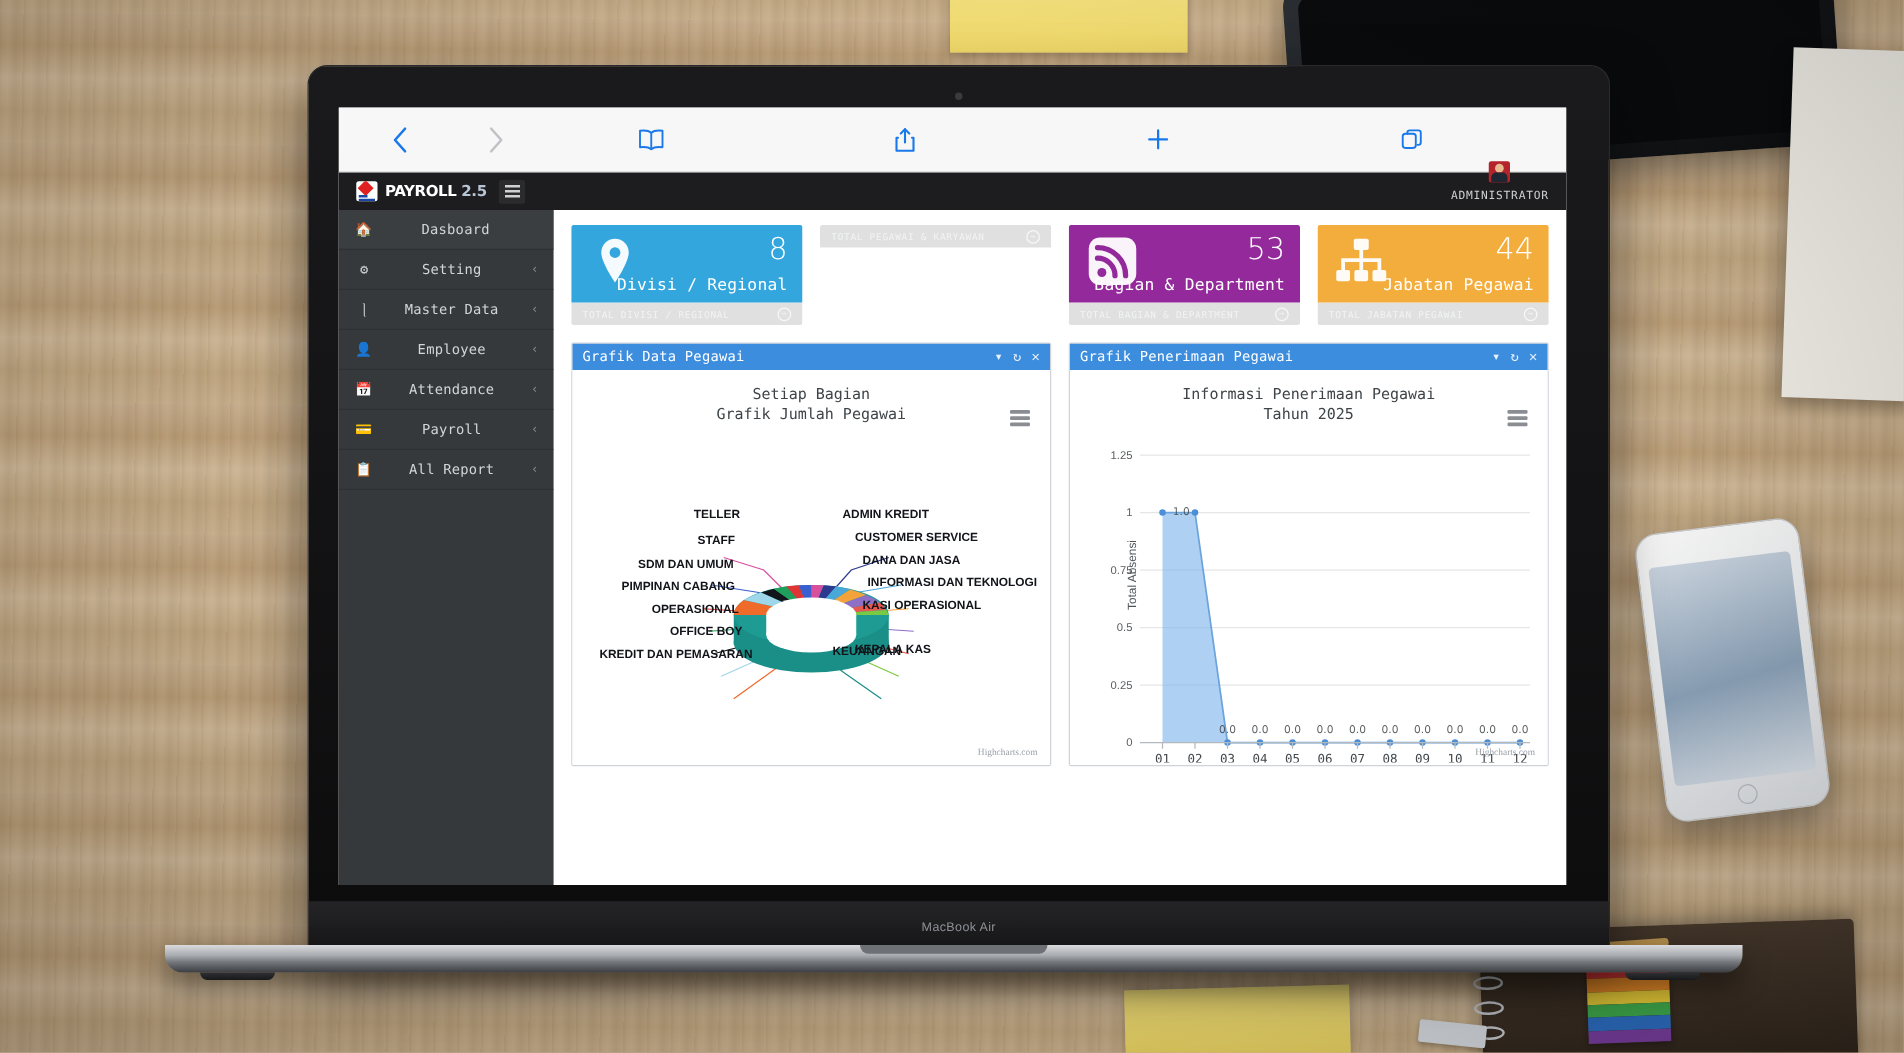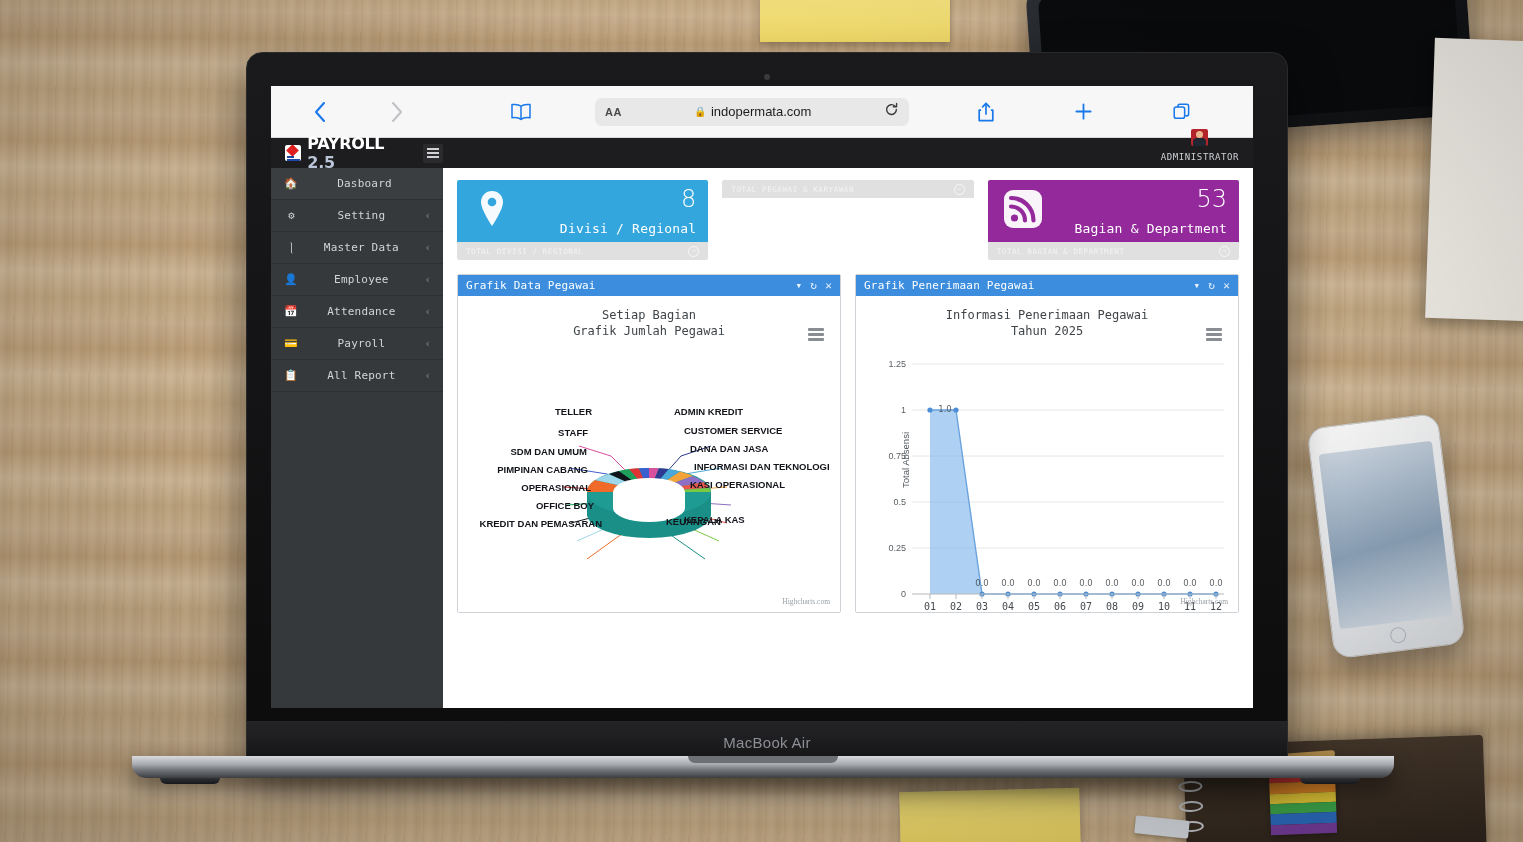--- a/index.html
+++ b/index.html
@@ -62,21 +62,21 @@
   .lid { position:absolute; inset:0; background: linear-gradient(180deg,#1a1a1c 0%, #0c0c0d 100%);
      border-radius: 16px 16px 6px 6px; box-shadow: 0 22px 46px rgba(0,0,0,.5);
      border: 1px solid #2a2a2d; }
   .camera { position:absolute; left:50%; top:21px; width:6px; height:6px; margin-left:-3px;
      border-radius:50%; background:#3a3a3e; }
   .screen { position:absolute; left: 24px; top: 33px; width: 982px; height: 622px;
      background: #ffffff; overflow: hidden; }
   .bezel-bottom { position:absolute; left:0; right:0; bottom:0; height: 42px;
      background: linear-gradient(180deg,#242427,#161617); display:flex; align-items:center; justify-content:center;
      border-radius: 0 0 6px 6px; }
-  .mbname { color:#8e9196; font-family:"Liberation Sans", sans-serif; font-size:15px; letter-spacing:.3px; }
+  .mbname { color:#8e9196; font-family:"Liberation Sans", sans-serif; font-size:10px; letter-spacing:.3px; }
   .base { position:absolute; left: 132px; top: 756px; width: 1262px; height: 22px;
      background: linear-gradient(180deg,#d9dadd 0%,#a8abb0 38%,#74777c 62%,#3b3d41 100%);
      border-radius: 0 0 14px 14px; box-shadow: 0 10px 22px rgba(0,0,0,.45); }
   .base::before { content:""; position:absolute; left:50%; top:0; width:150px; height:7px; margin-left:-75px;
      background: #6d7075; border-radius: 0 0 8px 8px; }
   .foot { position:absolute; top:778px; height:6px; background: linear-gradient(180deg,#2e3033,#17181a);
      border-radius: 0 0 6px 6px; }
 
   
   .safari-bar { height: 52px; background: #f7f7f7; border-bottom: 1px solid #d8d8d8;
@@ -98,21 +98,21 @@
   
   .app { height: 570px; display:flex; flex-direction:column; background:#fff; }
   .topbar { height: 30px; background:#1d1d1f; display:flex; align-items:center; }
   .brand { width: 172px; height:100%; display:flex; align-items:center; gap:6px; padding-left:14px; }
   .logo-mark { width: 17px; height: 16px; background:#fff; border-radius:2px; position:relative; overflow:hidden;
      display:flex; align-items:center; justify-content:center; }
   .logo-mark i { position:absolute; display:block; }
   .lm1 { width:9px; height:9px; background:#e02020; transform: rotate(45deg); top:1px; left:3px; }
   .lm2 { width:7px; height:2px; background:#1b46a8; bottom:3px; left:2px; }
   .lm3 { width:13px; height:2px; background:#1b46a8; bottom:0px; left:2px; }
-  .brand-text { color:#fff; font-weight:bold; font-size:16px; letter-spacing:-0.3px;
+  .brand-text { color:#fff; font-weight:bold; font-size:12px; letter-spacing:-0.3px;
      font-family:"DejaVu Sans", sans-serif; }
   .brand-text .v { color:#b9c4d6; }
   .burger { width: 21px; height: 19px; background:#2b2b2e; border-radius:2px;
      display:flex; flex-direction:column; justify-content:center; align-items:center; gap:2px; margin-left:4px; }
   .burger span { width: 12px; height:2px; background:#cfd1d4; display:block; }
   .topbar-spacer { flex:1; }
   .user { display:flex; align-items:center; gap:6px; padding-right: 14px; flex-direction: column; }
   .avatar { width:17px; height:17px; background:#b3252a; border-radius:2px; position:relative; overflow:hidden; }
   .avatar::before { content:""; position:absolute; left:50%; top:2px; width:7px; height:7px; margin-left:-3.5px;
      background:#e9b98f; border-radius:50%; }
@@ -223,33 +223,20 @@
           <svg width="14" height="22" viewBox="0 0 14 22">
               <path d="M3 2 L11 11 L3 20" fill="none" stroke="currentColor" stroke-width="2.1" stroke-linecap="round" stroke-linejoin="round"></path>
             </svg>
         </div>
         <div class="sicon nav-book">
           <svg width="22" height="19" viewBox="0 0 22 19">
               <path d="M11 4.2C9 2.4 5.4 2.2 2 2.6v13.2c3.4-.4 7 -.2 9 1.6 2-1.8 5.6-2 9-1.6V2.6c-3.4-.4-7-.2-9 1.6z" fill="none" stroke="currentColor" stroke-width="1.5" stroke-linejoin="round"></path>
               <path d="M11 4.2v13.2" fill="none" stroke="currentColor" stroke-width="1.5"></path>
             </svg>
         </div>
-        <div class="addr">
-          <span class="addr-aa">AA</span>
-          <span class="addr-url">
-            <span class="lock">🔒</span>
-            <span>indopermata.com</span>
-          </span>
-          <span class="addr-reload">
-            <svg width="15" height="15" viewBox="0 0 16 16">
-                <path d="M13.2 8a5.2 5.2 0 1 1-1.6-3.7" fill="none" stroke="currentColor" stroke-width="1.5" stroke-linecap="round"></path>
-                <path d="M13.4 1.6v3.4h-3.4" fill="none" stroke="currentColor" stroke-width="1.5" stroke-linecap="round" stroke-linejoin="round"></path>
-              </svg>
-          </span>
-        </div>
         <div class="right-icons">
           <div class="sicon">
             <svg width="18" height="22" viewBox="0 0 18 22">
                 <path d="M9 2.5 L9 13" fill="none" stroke="currentColor" stroke-width="1.7" stroke-linecap="round"></path>
                 <path d="M5.6 5.8 L9 2.3 L12.4 5.8" fill="none" stroke="currentColor" stroke-width="1.7" stroke-linecap="round" stroke-linejoin="round"></path>
                 <path d="M3.4 9.2H2.2v10.4h13.6V9.2h-1.2" fill="none" stroke="currentColor" stroke-width="1.7" stroke-linecap="round" stroke-linejoin="round"></path>
               </svg>
           </div>
           <div class="sicon">
             <svg width="19" height="19" viewBox="0 0 20 20">
@@ -370,20 +357,39 @@
                   </span>
                   <span class="card-num">53</span>
                   <span class="card-lbl">Bagian &amp; Department</span>
                 </div>
                 <div class="card-foot">
                   <span>TOTAL BAGIAN &amp; DEPARTMENT</span>
                   <span class="foot-arrow">→</span>
                 </div>
               </div>
 
+              <div class="card">
+                <div class="card-top" style="background:#f3ad3d">
+                  <span class="card-icon">
+                    <svg width="46" height="46" viewBox="0 0 46 46">
+                        <rect x="17" y="5" width="12" height="9" rx="1.6" fill="#fff"></rect>
+                        <rect x="3" y="30" width="11" height="9" rx="1.6" fill="#fff"></rect>
+                        <rect x="17.5" y="30" width="11" height="9" rx="1.6" fill="#fff"></rect>
+                        <rect x="32" y="30" width="11" height="9" rx="1.6" fill="#fff"></rect>
+                        <path d="M23 14v8M8.5 30v-8h29v8M23 22v8" fill="none" stroke="#fff" stroke-width="3"></path>
+                      </svg>
+                  </span>
+                  <span class="card-num">44</span>
+                  <span class="card-lbl">Jabatan Pegawai</span>
+                </div>
+                <div class="card-foot">
+                  <span>TOTAL JABATAN PEGAWAI</span>
+                  <span class="foot-arrow">→</span>
+                </div>
+              </div>
             </div>
 
             <div class="panels">
 
               <div class="panel">
                 <div class="panel-head">
                   <span class="pt">Grafik Data Pegawai</span>
                   <span class="pctl">
                     <span>▾</span>
                     <span>↻</span>

